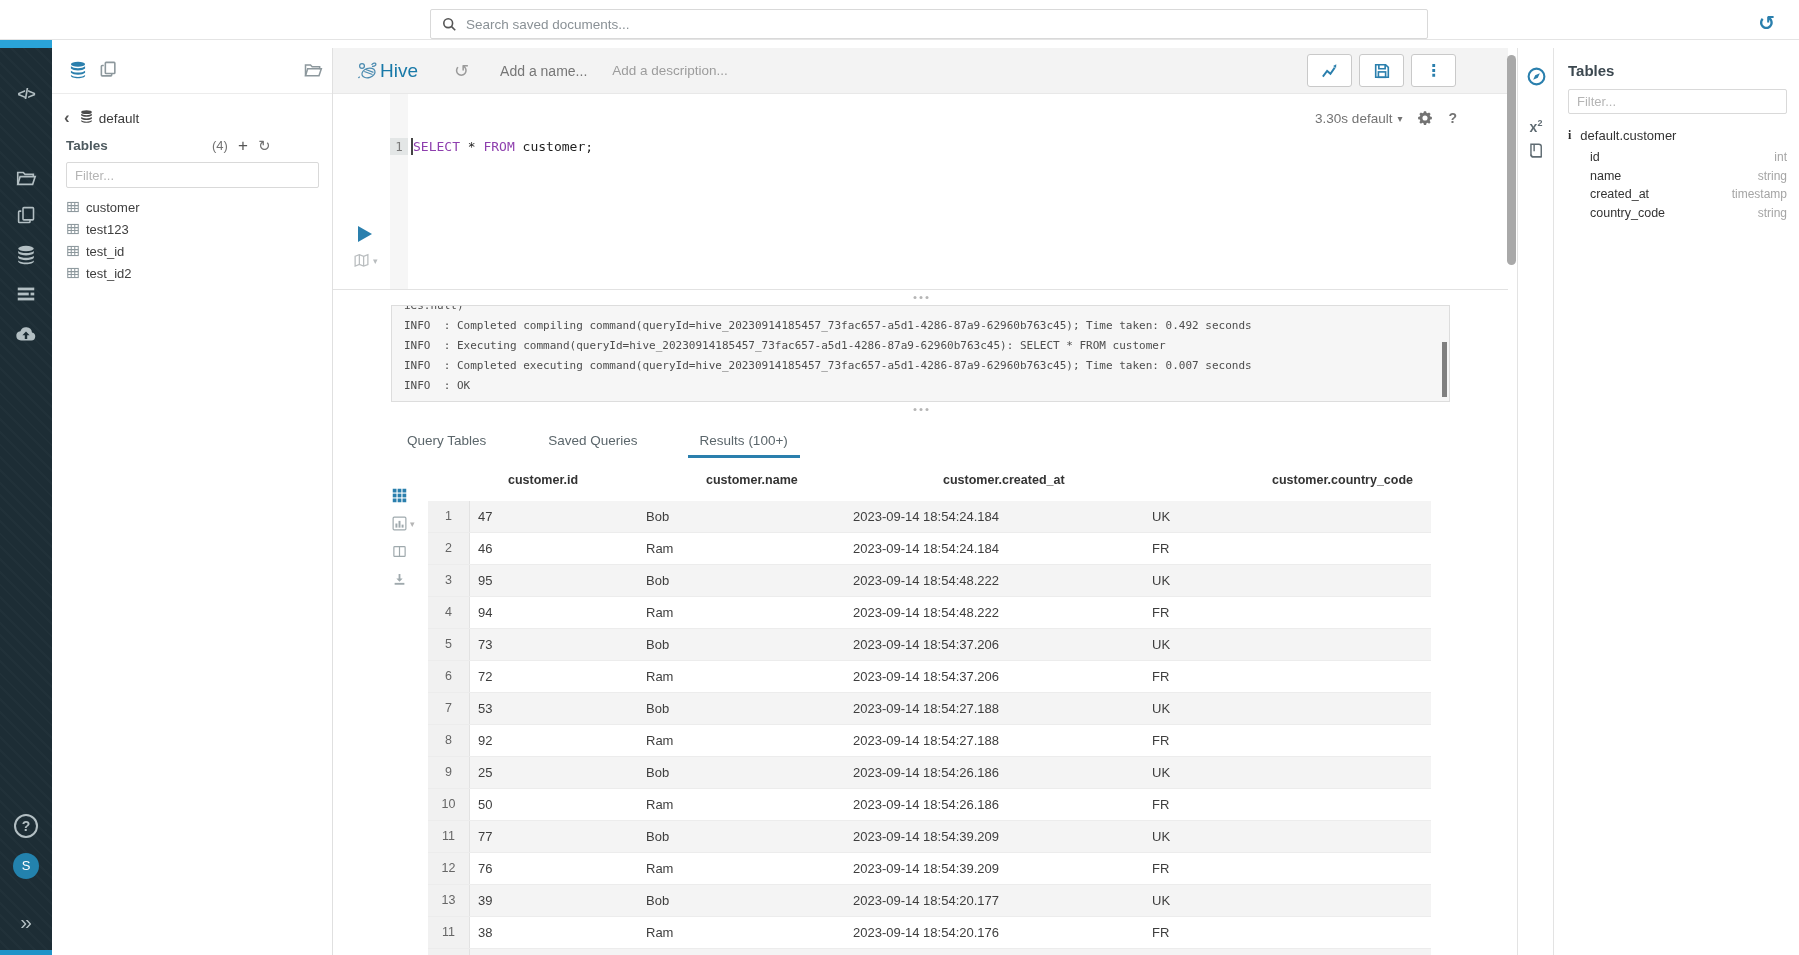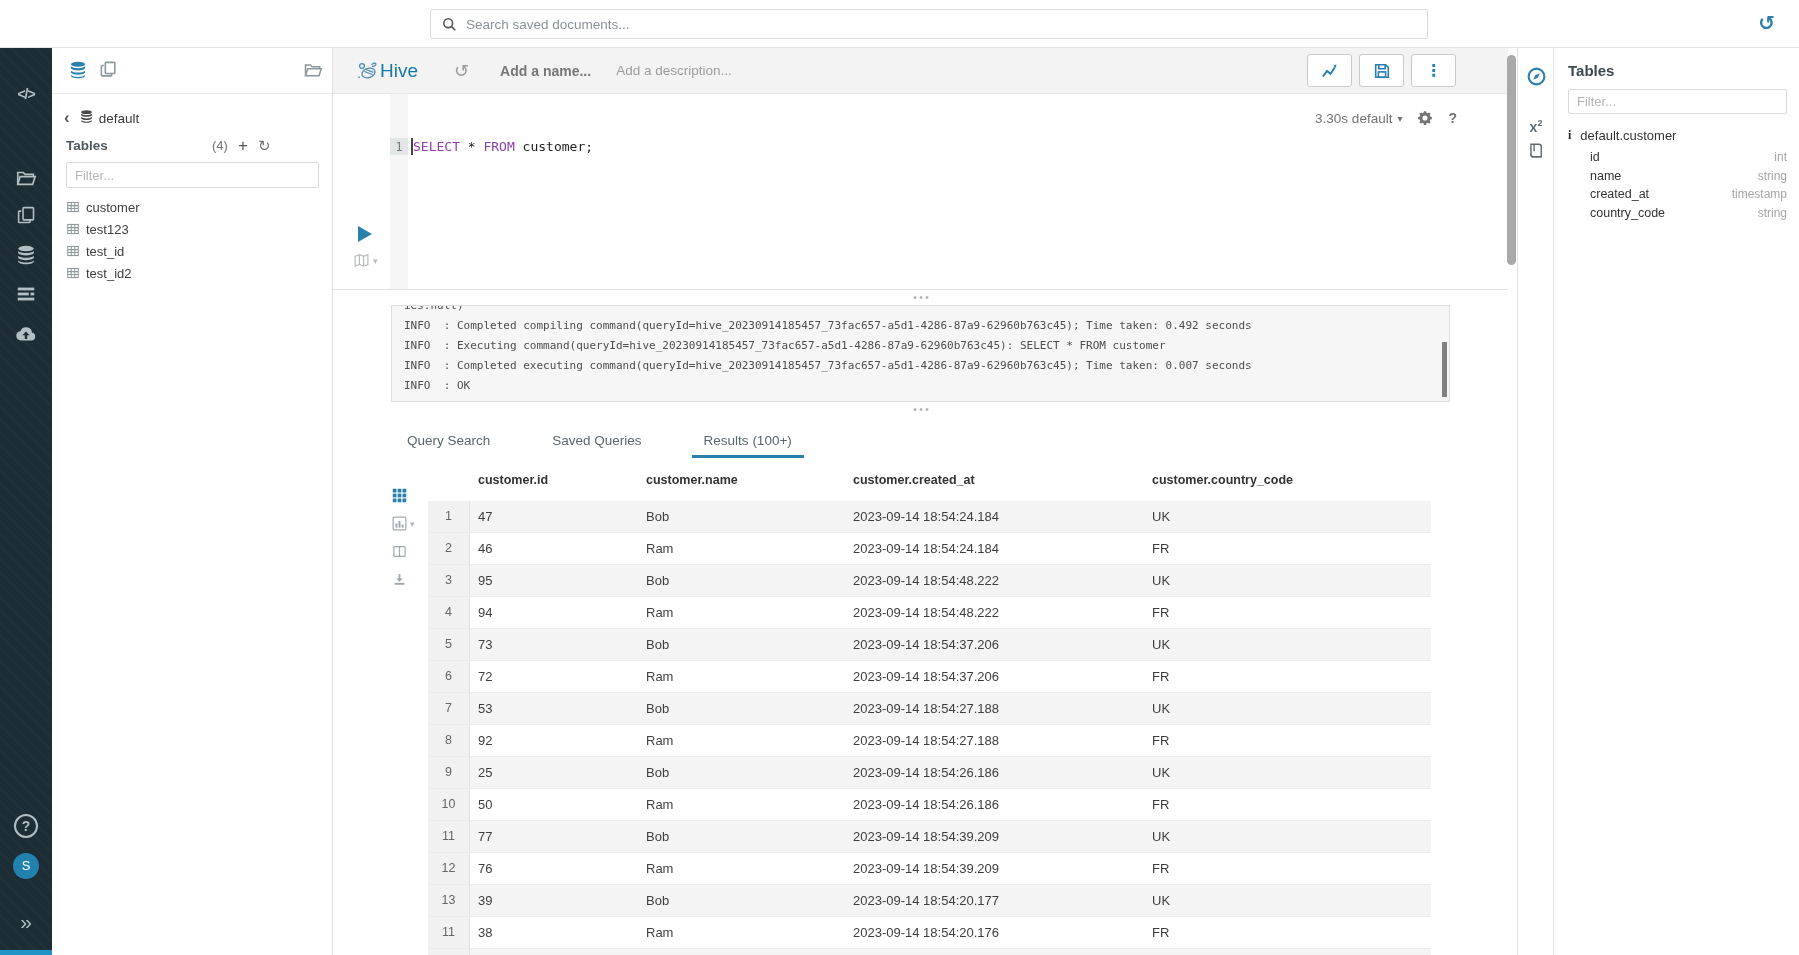--- a/index.html
+++ b/index.html
@@ -1,21 +1,21 @@
 <!DOCTYPE html>
 <html><head>
 <meta charset="utf-8">
 <style>
   * { margin:0; padding:0; box-sizing:border-box; }
   html,body { width:1799px; height:955px; overflow:hidden; background:#fff;
     font-family:"Liberation Sans","DejaVu Sans",sans-serif; }
   .mono { font-family:"DejaVu Sans Mono","Liberation Mono",monospace; }
 
   
-  #topbar { position:absolute; left:0; top:0; width:1799px; height:48px; background:#fff;
+  #topbar { position:absolute; left:0; top:0; width:1799px; height:40px; background:#fff;
     border-bottom:1px solid #e4e4e4; z-index:20; }
   #logo { position:absolute; left:0; top:0; width:52px; height:50px; background:#2aa3d8;
     overflow:hidden; cursor:pointer; }
   #logo .crescent { position:absolute; left:27px; top:12px; width:22px; height:24px;
     background:#a055c8; border-radius:50%; }
   #logo .crescent-cut { position:absolute; left:21px; top:10px; width:22px; height:24px;
     background:#2aa3d8; border-radius:50%; }
   #logo .h { position:absolute; left:9px; top:8px; color:#fff; font-size:30px; font-weight:bold; }
   #search-box { position:absolute; left:430px; top:9px; width:998px; height:30px;
     border:1px solid #d9d9d9; border-radius:2px; display:flex; align-items:center; padding:0 10px; }
@@ -72,21 +72,21 @@
   #main { position:absolute; left:333px; top:48px; width:1175px; height:907px; background:#fff; }
   #main-scrollbar { position:absolute; left:1507px; top:55px; width:9px; height:210px;
     background:#a9a9a9; border-radius:5px; z-index:30; cursor:pointer; }
 
   #editor-header { height:46px; background:#f3f3f3; border-bottom:1px solid #e8e8e8;
     display:flex; align-items:center; position:relative; }
   #hive-icon { margin-left:22px; display:flex; }
   #engine-title { color:#1879a8; font-size:19px; cursor:pointer; }
   #hdr-history { margin-left:36px; color:#9b9b9b; font-size:18px; cursor:pointer;
     font-family:"DejaVu Sans",sans-serif; }
-  #doc-name { margin-left:31px; color:#767676; font-size:14px; font-weight:bold; cursor:text; }
+  #doc-name { margin-left:31px; color:#767676; font-size:14px; font-weight:normal; cursor:text; }
   #doc-desc { margin-left:25px; color:#9c9c9c; font-size:13.5px; cursor:text; }
   #hdr-buttons { position:absolute; right:52px; top:6px; display:flex; gap:7px; }
   .hbtn { width:45px; height:33px; background:#fff; border:1px solid #c9c9c9; border-radius:3px;
     display:flex; align-items:center; justify-content:center; color:#2a7fad; cursor:pointer; }
   .hbtn .kebab { font-size:16px; font-weight:bold; font-family:"DejaVu Sans",sans-serif; }
 
   #editor-body { position:relative; height:195px; background:#fff; }
   #exec-row { position:absolute; top:16px; right:51px; display:flex; align-items:center; color:#737373; }
   #exec-row .t { font-size:13.5px; }
   #exec-row .caret { font-size:10px; margin-left:5px; font-family:"DejaVu Sans",sans-serif; }
@@ -120,21 +120,21 @@
   #tabs { display:flex; height:39px; align-items:flex-end; padding-left:62px; }
   .tab { padding:0 12px 10px 12px; margin-right:38px; font-size:13.5px; color:#5b666b; cursor:pointer; }
   .tab.active { border-bottom:3px solid #2a7fad; padding-bottom:7px; }
 
   #results { display:flex; }
   #result-rail { width:95px; padding:30px 0 0 59px; display:flex; flex-direction:column; gap:13px; }
   .rail-ic { display:flex; align-items:center; cursor:pointer; color:#9fa9ad; }
   .rail-ic.active { color:#2a7fad; }
   .rail-ic .caret { font-size:9px; margin-left:3px; color:#b5b5b5; font-family:"DejaVu Sans",sans-serif; }
   #rtable { width:1003px; }
-  #rhead { display:flex; height:43px; align-items:center; }
+  #rhead { display:flex; height:43px; align-items:center;gap:30px; }
   #rhead .hsp { width:42px; }
   .hcell { font-size:12.5px; font-weight:bold; color:#333; padding-left:8px; cursor:pointer; }
   .h1 { width:168px; } .h2 { width:207px; } .h3 { width:299px; } .h4 { flex:1; }
   .trow { display:flex; height:32px; align-items:center; border-bottom:1px solid #ececec; }
   #rbody .trow:nth-child(odd) { background:#f4f4f4; }
   .ncell { width:42px; align-self:stretch; background:#f1f1f1; border-right:1px solid #e2e2e2;
     text-align:center; font-size:12.5px; color:#666; line-height:31px; }
   .cell { font-size:13px; color:#3e3e3e; padding-left:8px; white-space:nowrap; overflow:hidden; }
   .c1 { width:168px; } .c2 { width:207px; } .c3 { width:299px; } .c4 { flex:1; }
 
@@ -388,21 +388,21 @@
 
   <div id="divider2" class="divider">
     <span class="dots">
         <i></i>
         <i></i>
         <i></i>
       </span>
   </div>
 
   <div id="tabs">
-      <div class="tab">Query Search</div>
+      <div class="tab">Query Tables</div>
       <div class="tab">Saved Queries</div>
       <div class="tab active">Results (100+)</div>
     </div>
 
   <div id="results">
     <div id="result-rail">
       <span class="rail-ic active">
         <svg width="15" height="15" viewBox="0 0 20 20" fill="currentColor">
             <rect x="1" y="1" width="5" height="5"></rect>
             <rect x="7.5" y="1" width="5" height="5"></rect>

